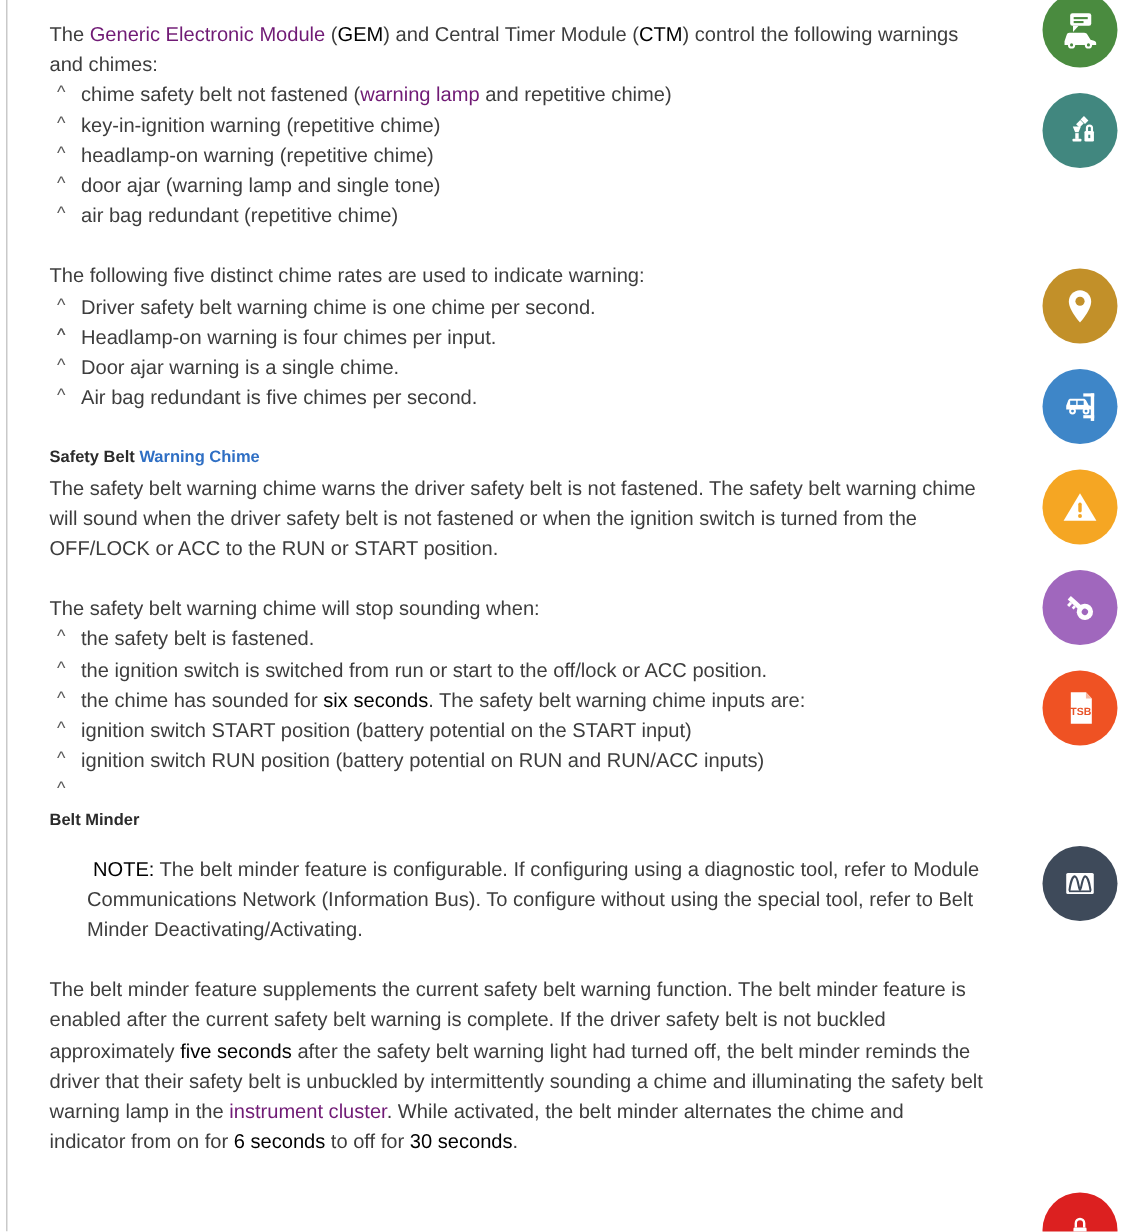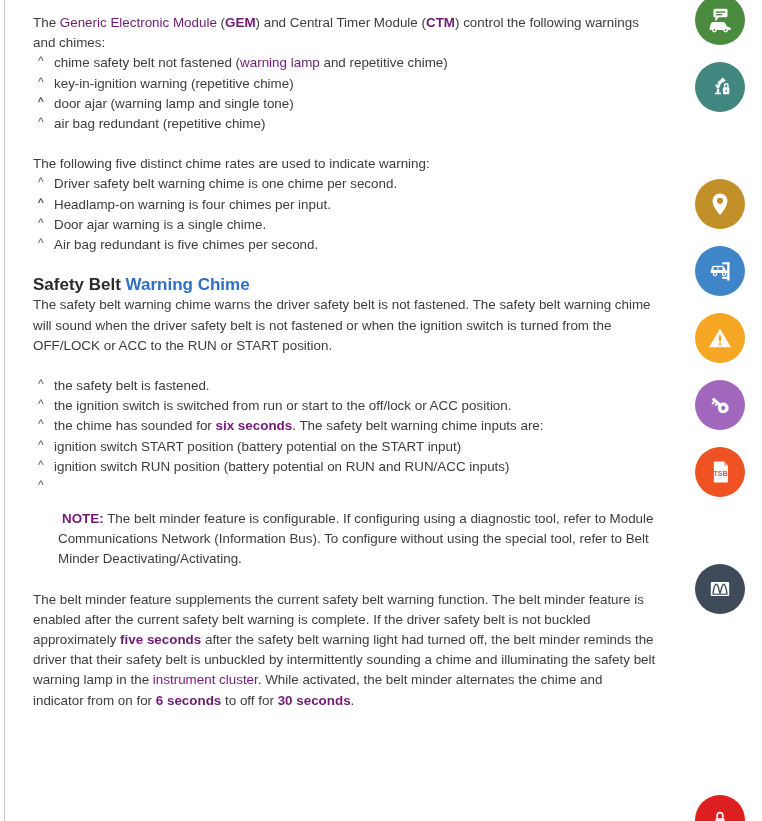--- a/index.html
+++ b/index.html
@@ -52,21 +52,21 @@
   .spacer {
     height: 20px;
   }
   .spacer-sm {
     height: 12px;
   }
   a.lnk {
     color: #701a75;
     text-decoration: none;
   }
-  b, strong { color: #701a75; font-weight: bold; }
+  b, strong { color: #000000; font-weight: normal; }
 
   ul.caret-list {
     list-style: none;
     margin: 0;
     padding: 0;
   }
   ul.caret-list li {
     position: relative;
     padding-left: 21px;
     margin: 0;
@@ -74,21 +74,21 @@
   }
   ul.caret-list li .caret {
     position: absolute;
     left: 5px;
     top: -2px;
     font-size: 12px;
     color: #5a5a5a;
   }
 
   h3.sect {
-    font-size: 17px;
+    font-size: 11px;
     line-height: 20.2px;
     font-weight: bold;
     margin: 0;
     color: #2b2b2b;
   }
   h3.sect .sect-link { color: #2f6fc4; }
 
   .indent-para { text-indent: 4px; margin-left: 25px; }
 
   
@@ -146,21 +146,21 @@
   <div class="article-col">
     <div class="left-rule"></div>
 
     <div class="article">
 
       <p class="para"><span>The </span><a class="lnk" href="#">Generic Electronic Module</a><span> (</span><b>GEM</b><span>) and Central Timer Module (</span><b>CTM</b><span>) control the following warnings and chimes:</span></p>
 
       <ul class="caret-list">
         <li><span class="caret">^</span><span>chime safety belt not fastened (</span><a class="lnk" href="#">warning lamp</a><span> and repetitive chime)</span></li>
         <li><span class="caret">^</span><span>key-in-ignition warning (repetitive chime)</span></li>
-        <li><span class="caret">^</span></li>
+        <li><span class="caret">^</span><span>headlamp-on warning (repetitive chime)</span></li>
         <li><span class="caret">^</span><span>door ajar (warning lamp and single tone)</span></li>
         <li><span class="caret">^</span><span>air bag redundant (repetitive chime)</span></li>
       </ul>
 
       <div class="spacer"></div>
 
       <p class="para">The following five distinct chime rates are used to indicate warning:</p>
 
       <ul class="caret-list">
         <li><span class="caret">^</span><span>Driver safety belt warning chime is one chime per second.</span></li>
@@ -171,32 +171,34 @@
       </ul>
 
       <div class="spacer"></div>
 
       <h3 class="sect"><span>Safety Belt </span><a class="lnk sect-link" href="#">Warning Chime</a></h3>
 
       <p class="para"> The safety belt warning chime warns the driver safety belt is not fastened. The safety belt warning chime will sound when the driver safety belt is not fastened or when the ignition switch is turned from the OFF/LOCK or ACC to the RUN or START position.</p>
 
       <div class="spacer"></div>
 
+      <p class="para">The safety belt warning chime will stop sounding when:</p>
 
       <ul class="caret-list">
         <li><span class="caret">^</span><span>the safety belt is fastened.</span></li>
         <li><span class="caret">^</span><span>the ignition switch is switched from run or start to the off/lock or ACC position.</span></li>
         <li><span class="caret">^</span><span>the chime has sounded for </span><b>six seconds</b><span>. The safety belt warning chime inputs are:</span></li>
         <li><span class="caret">^</span><span>ignition switch START position (battery potential on the START input)</span></li>
         <li><span class="caret">^</span><span>ignition switch RUN position (battery potential on RUN and RUN/ACC inputs)</span></li>
         <li><span class="caret">^</span></li>
       </ul>
 
       <div class="spacer"></div>
 
+      <h3 class="sect">Belt Minder</h3>
 
       <div class="spacer-sm"></div>
 
       <p class="para indent-para"><b>NOTE:</b><span> The belt minder feature is configurable. If configuring using a diagnostic tool, refer to Module Communications Network (Information Bus). To configure without using the special tool, refer to Belt Minder Deactivating/Activating.</span></p>
 
       <div class="spacer"></div>
 
       <p class="para"><span> The belt minder feature supplements the current safety belt warning function. The belt minder feature is enabled after the current safety belt warning is complete. If the driver safety belt is not buckled approximately </span><b>five seconds</b><span> after the safety belt warning light had turned off, the belt minder reminds the driver that their safety belt is unbuckled by intermittently sounding a chime and illuminating the safety belt warning lamp in the </span><a class="lnk" href="#">instrument cluster</a><span>. While activated, the belt minder alternates the chime and indicator from on for </span><b>6 seconds</b><span> to off for </span><b>30 seconds</b><span>.</span></p>
 
     </div>

